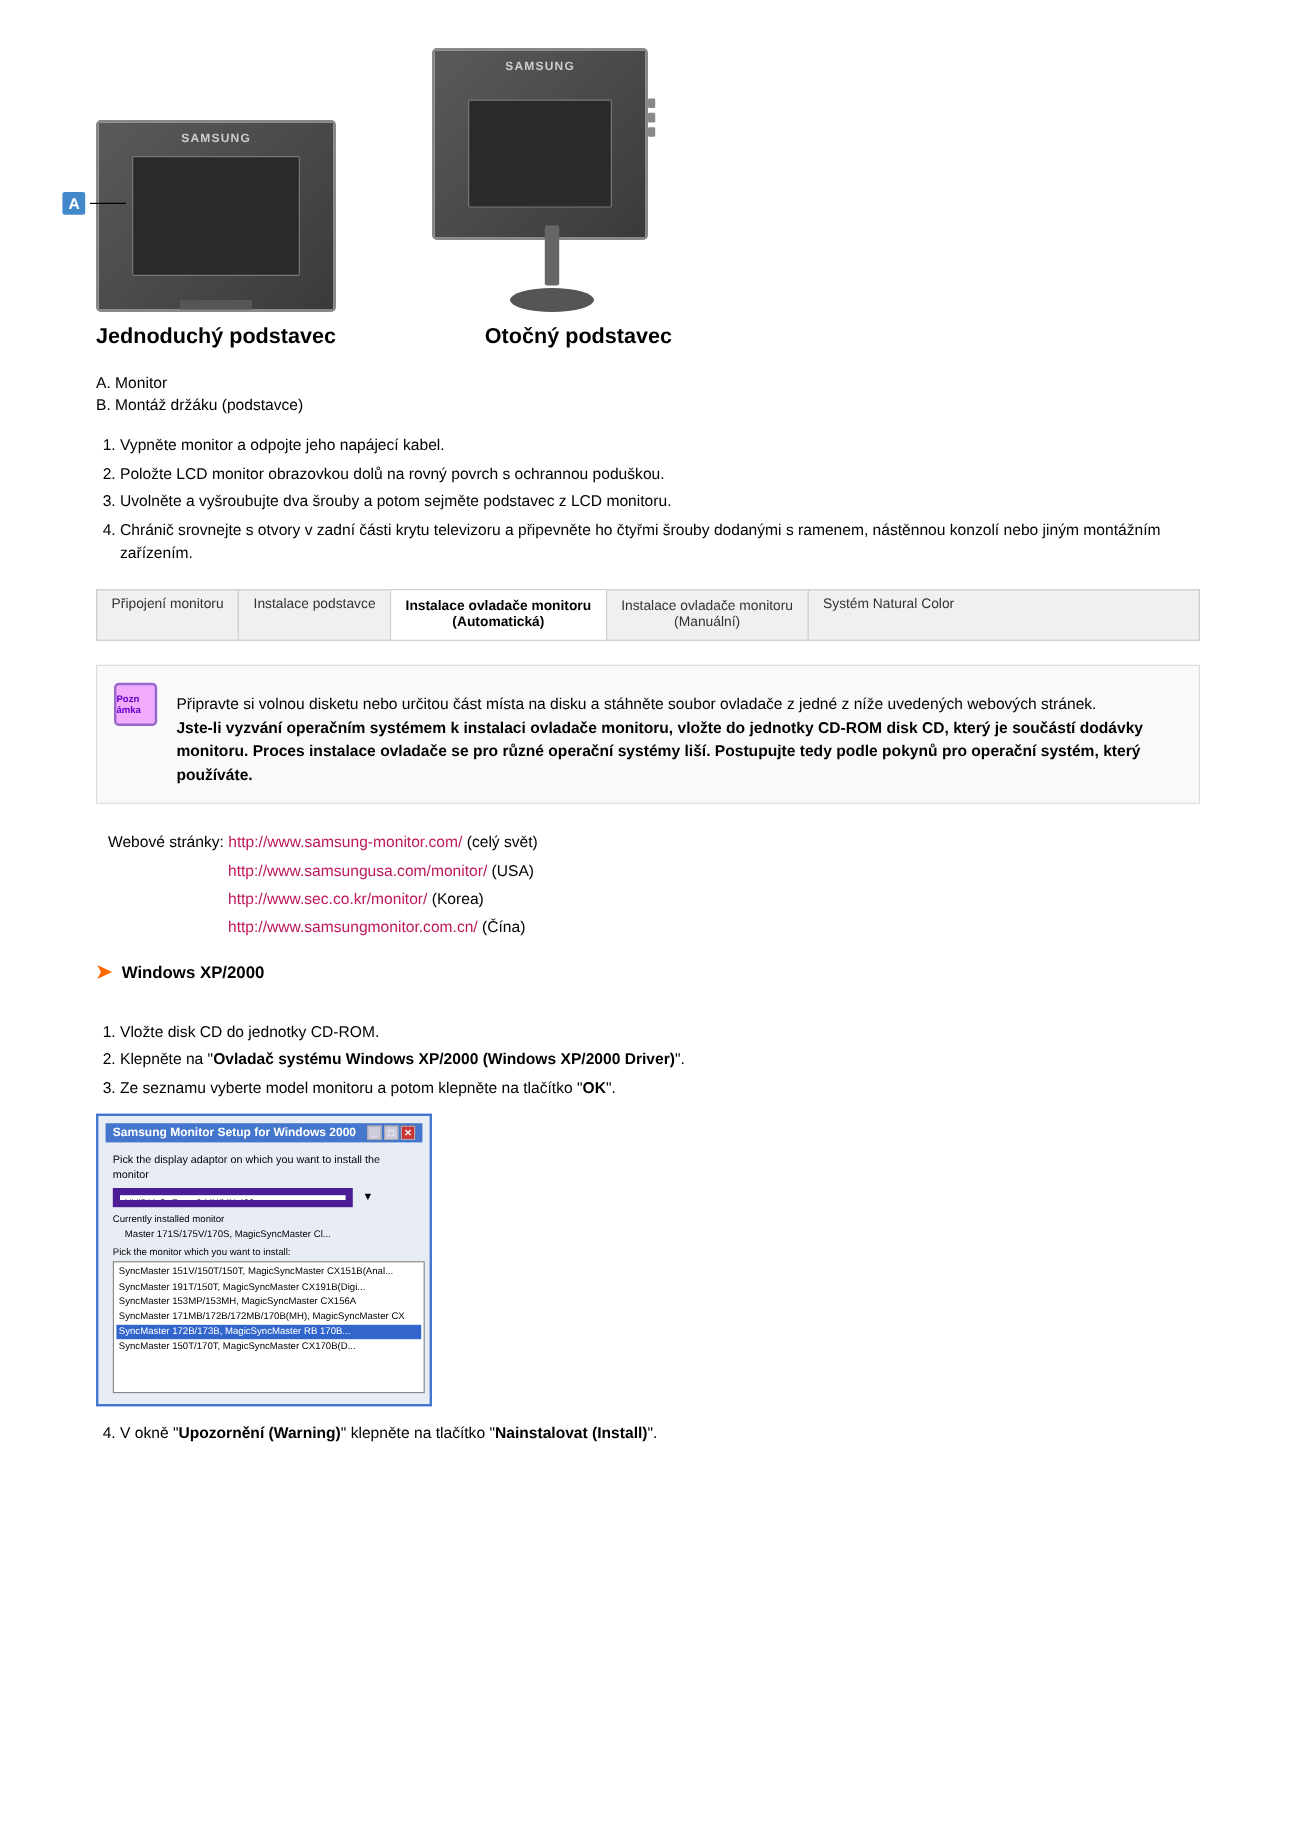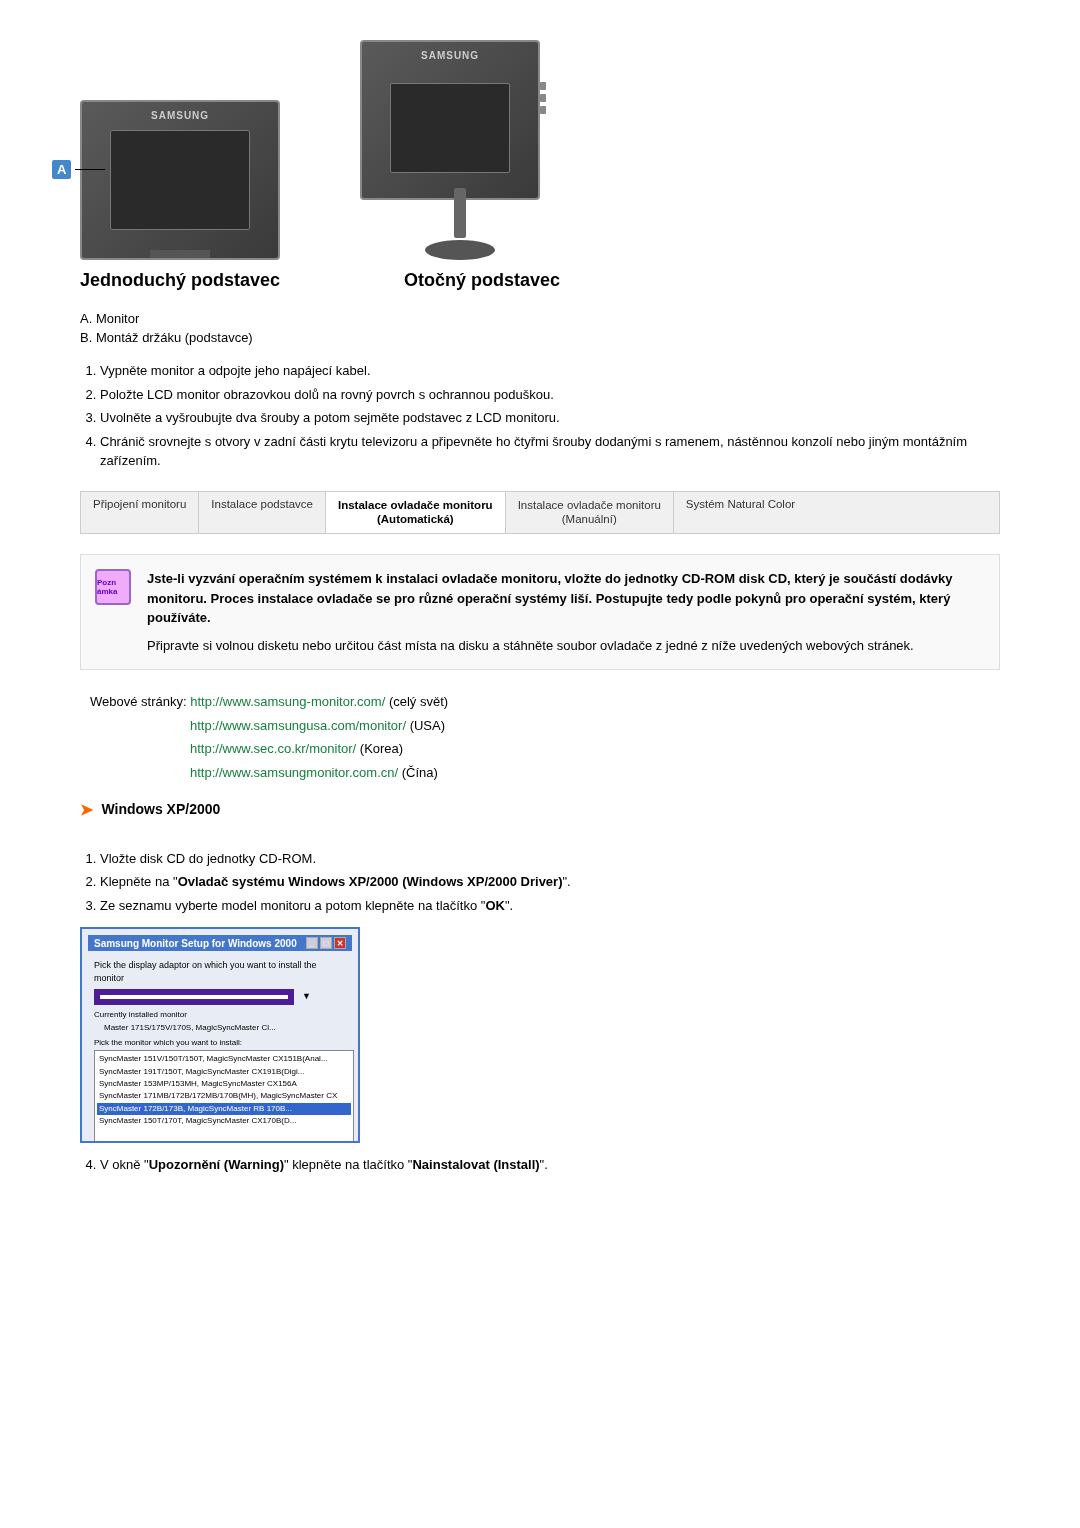--- a/index.html
+++ b/index.html
@@ -117,41 +117,41 @@
       font-weight: normal;
       margin-top: 8px;
       font-size: 13px;
     }
     .website-list {
       margin: 10px 0 10px 10px;
       font-size: 13px;
       line-height: 1.8;
     }
     .website-list a, .link {
-      color: #15803d;
+      color: #be185d;
       text-decoration: none;
     }
     .windows-header {
       display: flex;
       align-items: center;
       gap: 8px;
       margin: 16px 0;
       font-weight: bold;
       font-size: 14px;
     }
     .arrow-icon {
       color: #ff6600;
       font-size: 16px;
     }
     .steps-section {
       margin-top: 30px;
     }
     .step-img-box {
       width: 280px;
-      height: 216px;
+      height: 244px;
       border: 2px solid #4477cc;
       background: #e8edf5;
       margin: 12px 0;
       padding: 6px;
       font-size: 9px;
       overflow: hidden;
       position: relative;
     }
     .step-img-title {
       background: #4477cc;
@@ -324,24 +324,24 @@
     </div>
     <div class="nav-tab">Systém Natural Color</div>
   </div>
 
   <div class="note-section">
     <div class="note-icon">
       <div class="note-icon-inner">Pozn
 ámka</div>
     </div>
     <div>
-      <div class="note-text">Jste-li vyzvání operačním systémem k instalaci ovladače monitoru, vložte do jednotky CD-ROM disk CD, který je součástí dodávky monitoru. Proces instalace ovladače se pro různé operační systémy liší. Postupujte tedy podle pokynů pro operační systém, který používáte.</div>
       <div class="note-text">
         <span>Připravte si volnou disketu nebo určitou část místa na disku a stáhněte soubor ovladače z jedné z níže uvedených webových stránek.</span>
       </div>
+      <div class="note-text">Jste-li vyzvání operačním systémem k instalaci ovladače monitoru, vložte do jednotky CD-ROM disk CD, který je součástí dodávky monitoru. Proces instalace ovladače se pro různé operační systémy liší. Postupujte tedy podle pokynů pro operační systém, který používáte.</div>
     </div>
   </div>
 
   <div class="website-list">
     <span style="font-weight:normal;">Webové stránky:</span>
     <span class="link">http://www.samsung-monitor.com/</span>
     <span>(celý svět)</span>
     <br>
     <span style="margin-left:100px;"></span>
     <span class="link">http://www.samsungusa.com/monitor/</span>

